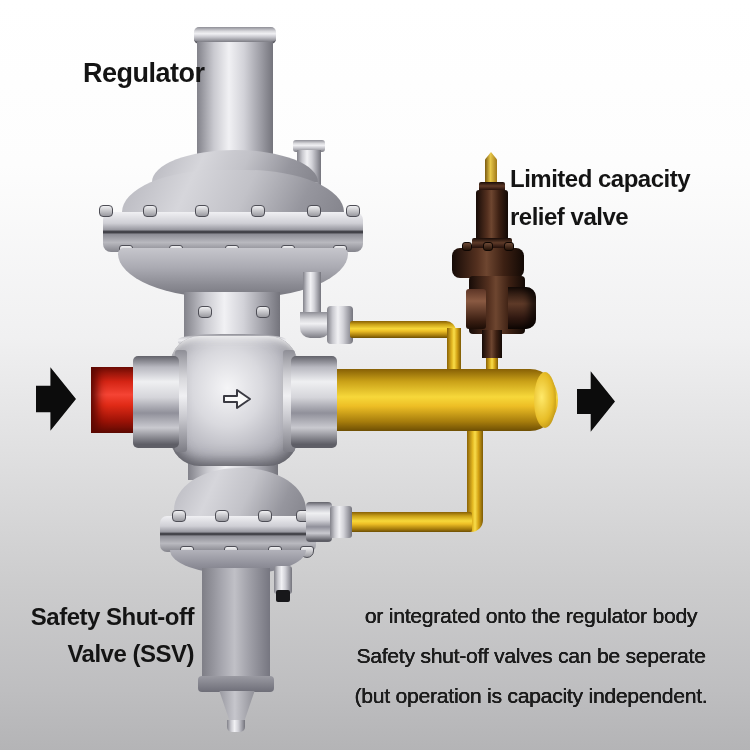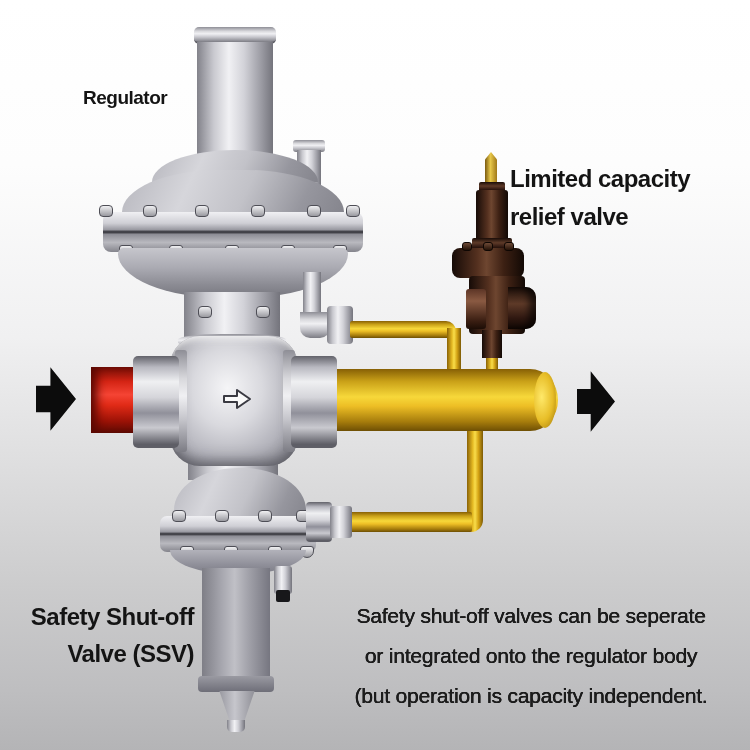--- a/index.html
+++ b/index.html
@@ -128,31 +128,31 @@
   <div class="abs dark-v" style="left:452px;top:248px;width:72px;height:30px;border-radius:8px;">
     <div class="bolt-dark" style="left:10px;top:-6px;"></div>
     <div class="bolt-dark" style="left:31px;top:-6px;"></div>
     <div class="bolt-dark" style="left:52px;top:-6px;"></div>
   </div>
   <div class="abs dark-v" style="left:469px;top:276px;width:56px;height:58px;border-radius:4px;"></div>
   <div class="abs dark-h" style="left:508px;top:287px;width:28px;height:42px;border-radius:0 10px 10px 0;box-shadow:inset -7px 0 7px rgba(0,0,0,.65);"></div>
   <div class="abs" style="left:466px;top:289px;width:20px;height:40px;border-radius:3px;background:linear-gradient(180deg,#5c3526,#8a5a42 30%,#3a1e12 80%,#1c0d06);"></div>
   <div class="abs dark-v" style="left:482px;top:330px;width:20px;height:28px;"></div>
 
-  <div class="abs lbl" style="left:83px;top:87px;font-size:19px;">Regulator</div>
+  <div class="abs lbl" style="left:83px;top:58px;font-size:27px;">Regulator</div>
 
   <div class="abs" style="left:18px;top:598px;width:176px;text-align:right;line-height:37px;">
     <div class="lbl" style="font-size:24px;">Safety Shut-off</div>
     <div class="lbl" style="font-size:24px;">Valve (SSV)</div>
   </div>
 
   <div class="abs" style="left:510px;top:160px;width:210px;line-height:38px;">
     <div class="lbl" style="font-size:24px;">Limited capacity</div>
     <div class="lbl" style="font-size:24px;">relief valve</div>
   </div>
 
   <div class="abs" style="left:348px;top:596px;width:366px;text-align:center;line-height:40px;">
+    <div class="note" style="font-size:21px;">or integrated onto the regulator body</div>
     <div class="note" style="font-size:21px;">Safety shut-off valves can be seperate</div>
-    <div class="note" style="font-size:21px;">or integrated onto the regulator body</div>
     <div class="note" style="font-size:21px;">(but operation is capacity independent.</div>
   </div>
 
 </div>
 
 </body></html>

